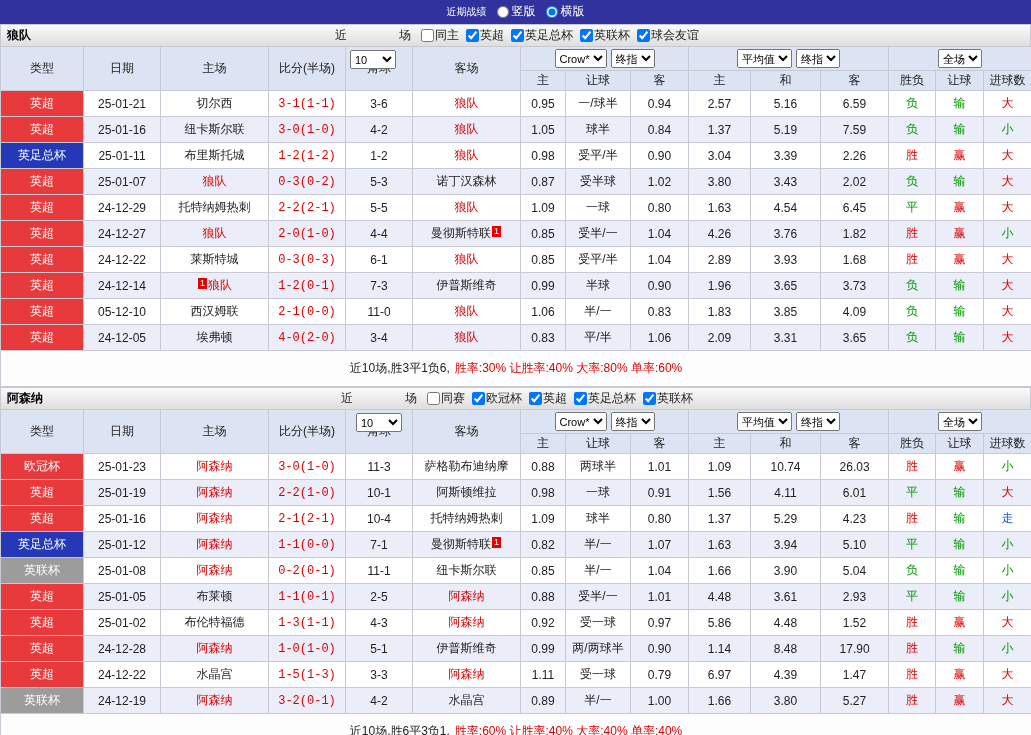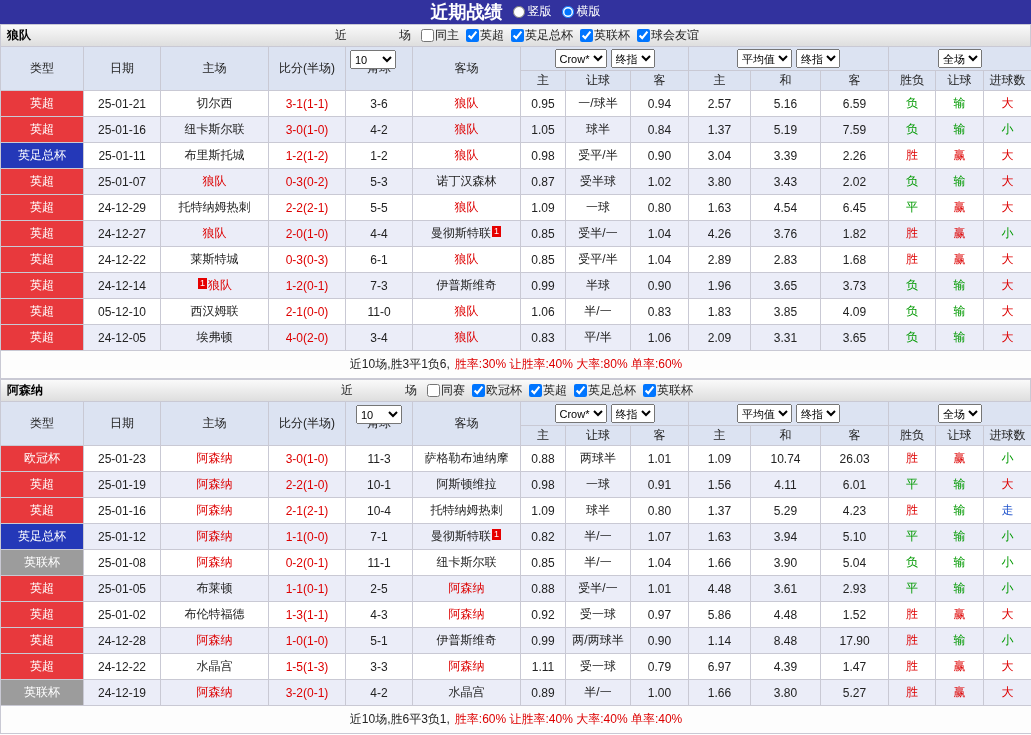--- a/index.html
+++ b/index.html
@@ -10,21 +10,21 @@
     --league-red:#e8393d;
     --league-blue:#2438b8;
     --league-gray:#9c9c9c;
     --text-red:#dd0000;
     --res-green:#009900;
     --res-blue:#2255cc;
   }
   *{box-sizing:border-box;}
   body{margin:0;width:1031px;background:#fff;font-family:"Liberation Sans","DejaVu Sans",sans-serif;font-size:12px;color:#222;}
   .topbar{height:24px;background:var(--topbar-bg);display:flex;align-items:center;justify-content:center;color:#fff;}
-  .topbar .title{font-weight:bold;font-size:18px;color:#fff;}
+  .topbar .title{font-weight:normal;font-size:10px;color:#fff;}
   .radio-label{display:inline-flex;align-items:center;gap:3px;margin-left:10px;color:#fff;cursor:pointer;}
   input[type=radio]{margin:0;width:12px;height:12px;}
   input[type=checkbox]{margin:0;width:13px;height:13px;}
   .section-bar{height:22px;background:linear-gradient(#fafafa,#dedede);border:1px solid var(--border);border-bottom:none;position:relative;display:flex;align-items:center;}
   .team-name{position:absolute;left:6px;font-weight:bold;color:#000;}
   .filter{margin:0 auto;display:flex;align-items:center;}
   .filter .ftxt{margin:0 3px;}
   .cb-label{display:inline-flex;align-items:center;gap:1px;margin-left:7px;cursor:pointer;}
   .sel{font-size:11px;height:19px;font-family:inherit;margin-top:48px;}
   .sel-n{width:46px;}
@@ -33,28 +33,28 @@
   .grid thead th{background:var(--head-bg);font-weight:normal;color:#222;}
   .grid thead tr.selrow th{height:24px;}
   .grid thead tr.subrow th{height:20px;}
   .sel-cell .sel{margin:0 2px;}
   .grid tbody td{height:26px;background:#fff;}
   .grid tbody tr:nth-child(even) td{background:var(--alt-bg);}
   td.lg{color:#fff;}
   td.lg-red{background:var(--league-red) !important;}
   td.lg-blue{background:var(--league-blue) !important;}
   td.lg-gray{background:var(--league-gray) !important;}
-  td.score{color:var(--text-red);}
+  td.score{color:var(--text-red);font-family:Liberation Mono, monospace;}
   td.team.focus{color:var(--text-red);}
   td.res{font-weight:normal;}
   .res-r{color:var(--text-red);}
   .res-g{color:var(--res-green);}
   .res-b{color:var(--res-blue);}
   .badge{display:inline-block;background:#e60000;color:#fff;font-size:9px;line-height:11px;min-width:9px;padding:0 1px;margin:0 1px;vertical-align:3px;}
-  .grid tfoot td.summary{height:28px;background:#fdfdfd;text-align:center;}
+  .grid tfoot td.summary{height:36px;background:#fdfdfd;text-align:center;}
   .sum-stats{color:var(--text-red);margin-left:5px;}
 </style>
 </head>
 <body>
 
 <div class="topbar">
   <span class="title">近期战绩</span>
   <span class="radios"><label class="radio-label"><input type="radio" name="layout" style="">竖版</label><label class="radio-label"><input type="radio" name="layout" checked="" style="">横版</label></span>
 </div>
 
@@ -222,21 +222,21 @@
             <td class="lg lg-red">英超</td>
             <td>24-12-22</td>
             <td class="team">莱斯特城</td>
             <td class="score">0-3(0-3)</td>
             <td>6-1</td>
             <td class="team focus">狼队</td>
             <td class="odds">0.85</td>
             <td class="odds">受平/半</td>
             <td class="odds">1.04</td>
             <td class="odds">2.89</td>
-            <td class="odds">2.83</td>
+            <td class="odds">3.93</td>
             <td class="odds">1.68</td>
             <td class="res res-r">胜</td>
             <td class="res res-r">赢</td>
             <td class="res res-r">大</td>
           </tr>
           <tr>
             <td class="lg lg-red">英超</td>
             <td>24-12-14</td>
             <td class="team focus"><span class="badge">1</span>狼队</td>
             <td class="score">1-2(0-1)</td>

